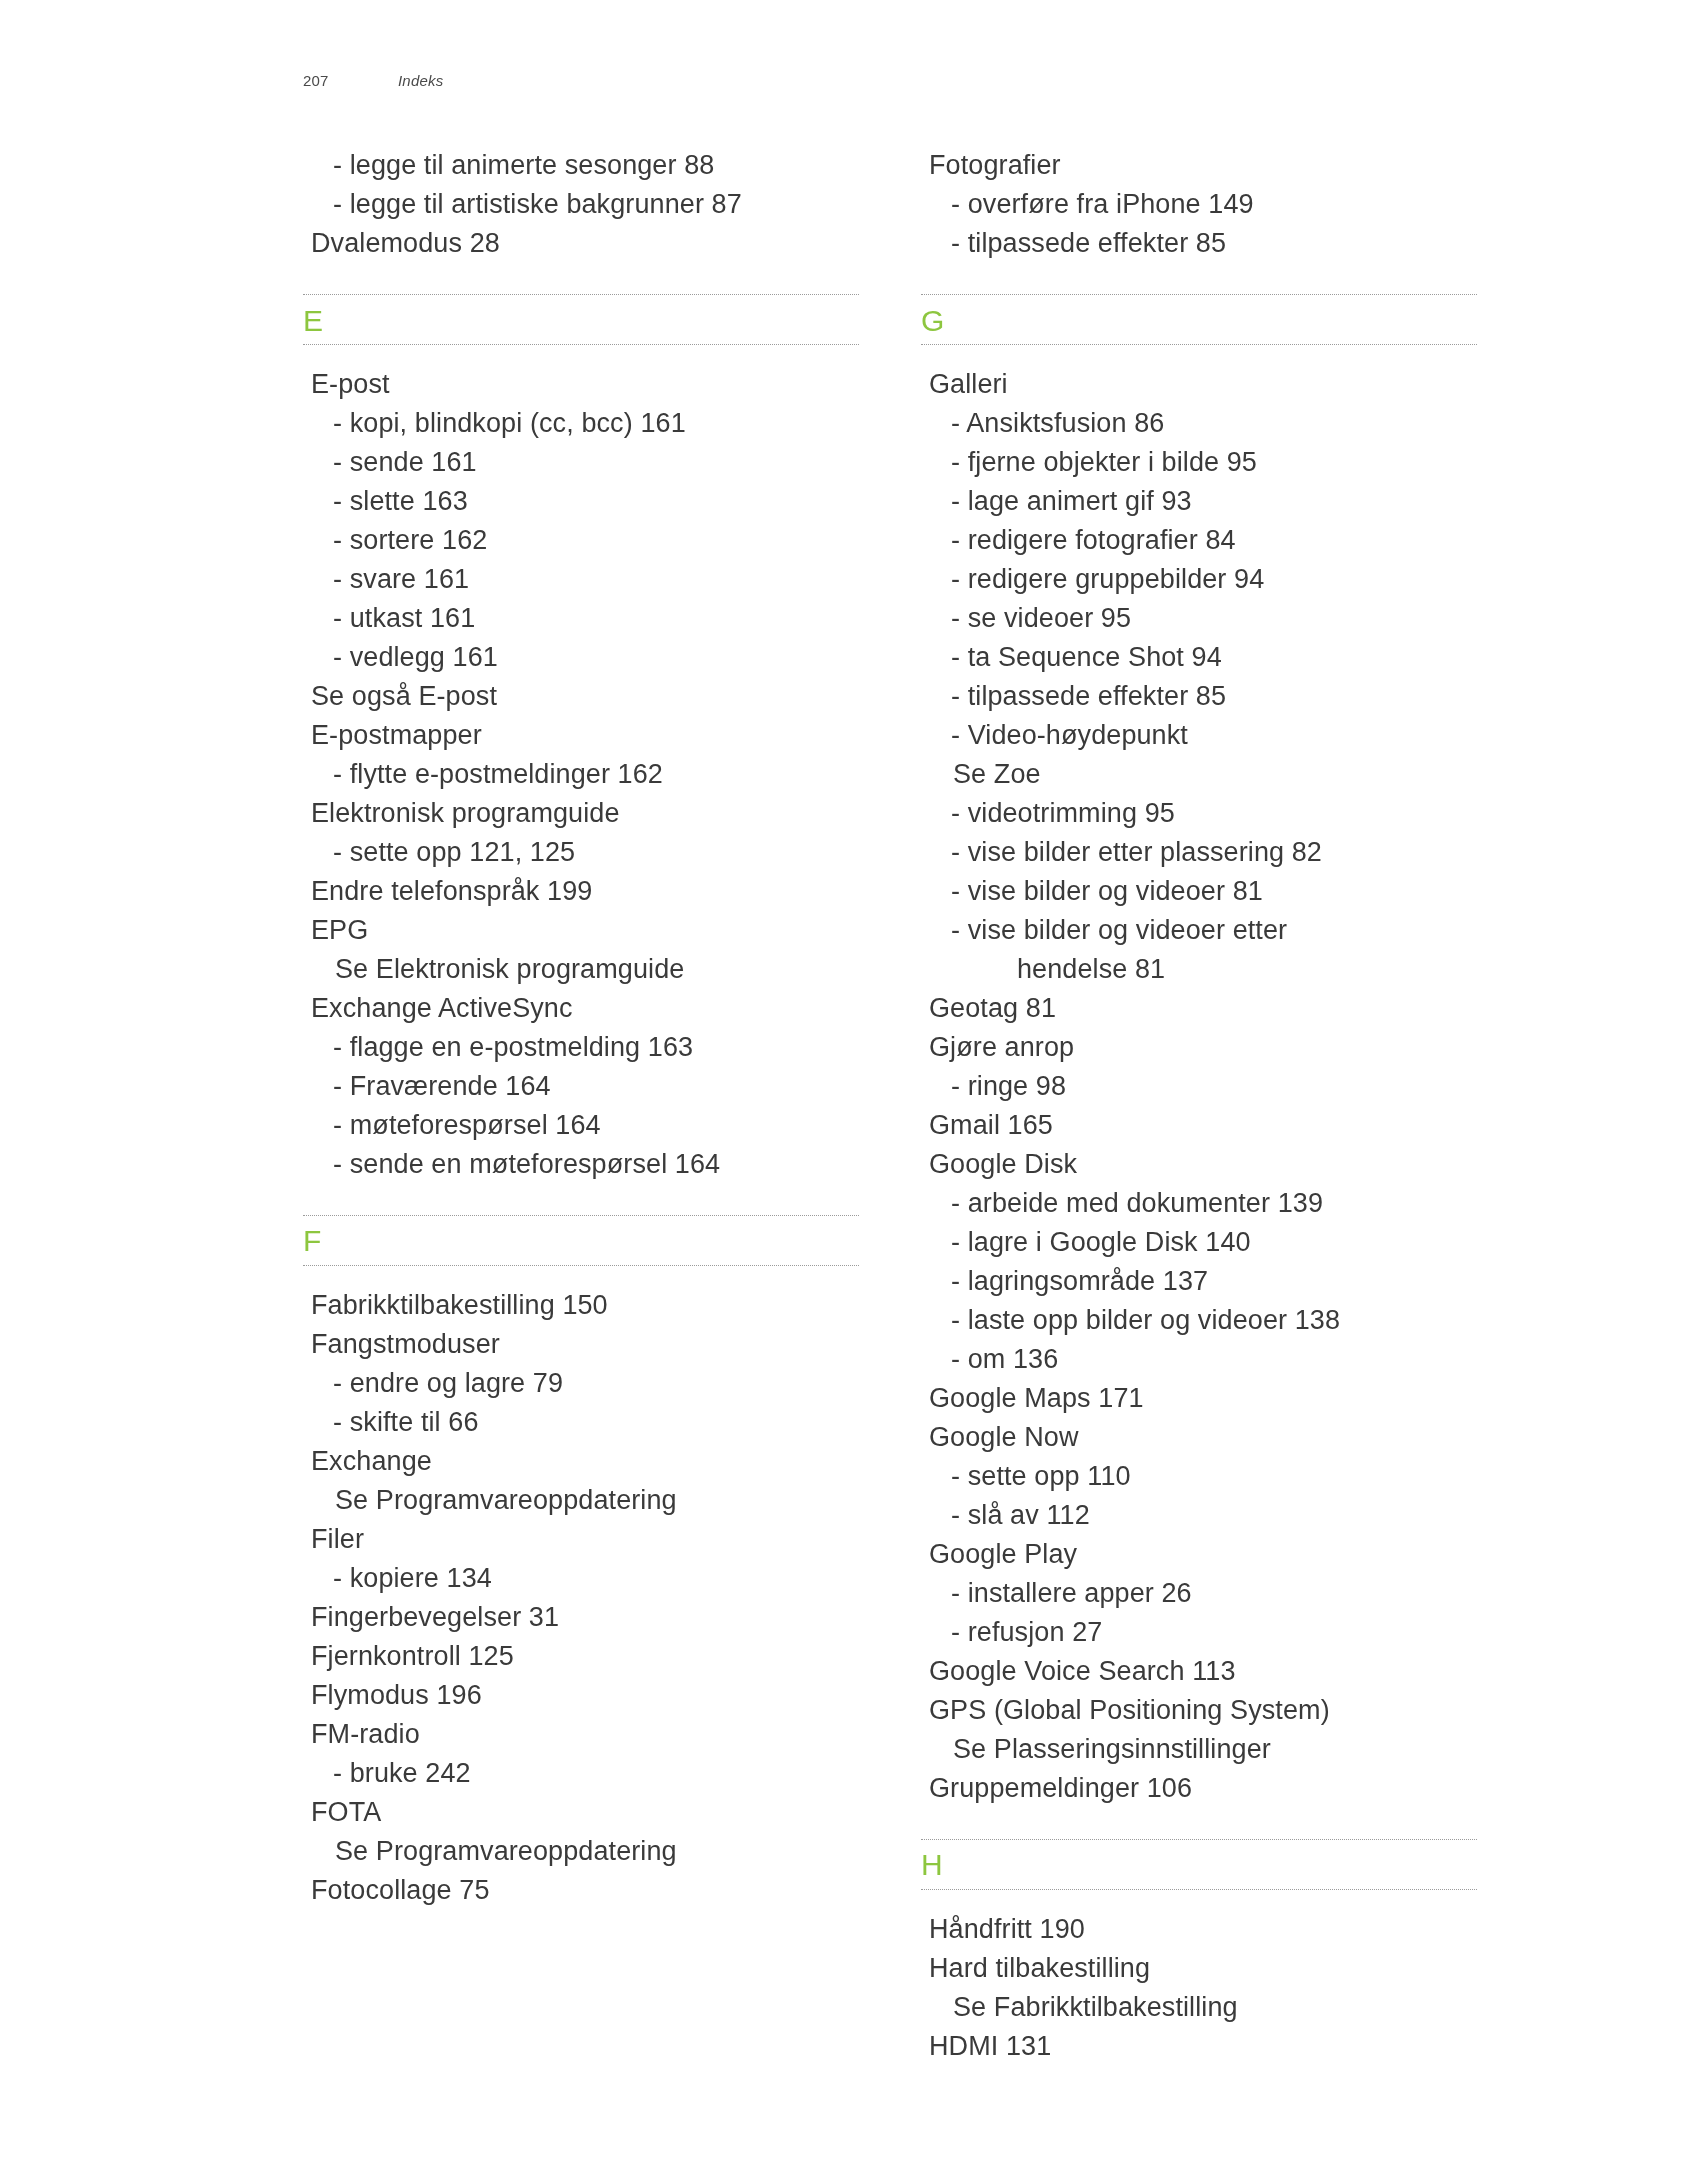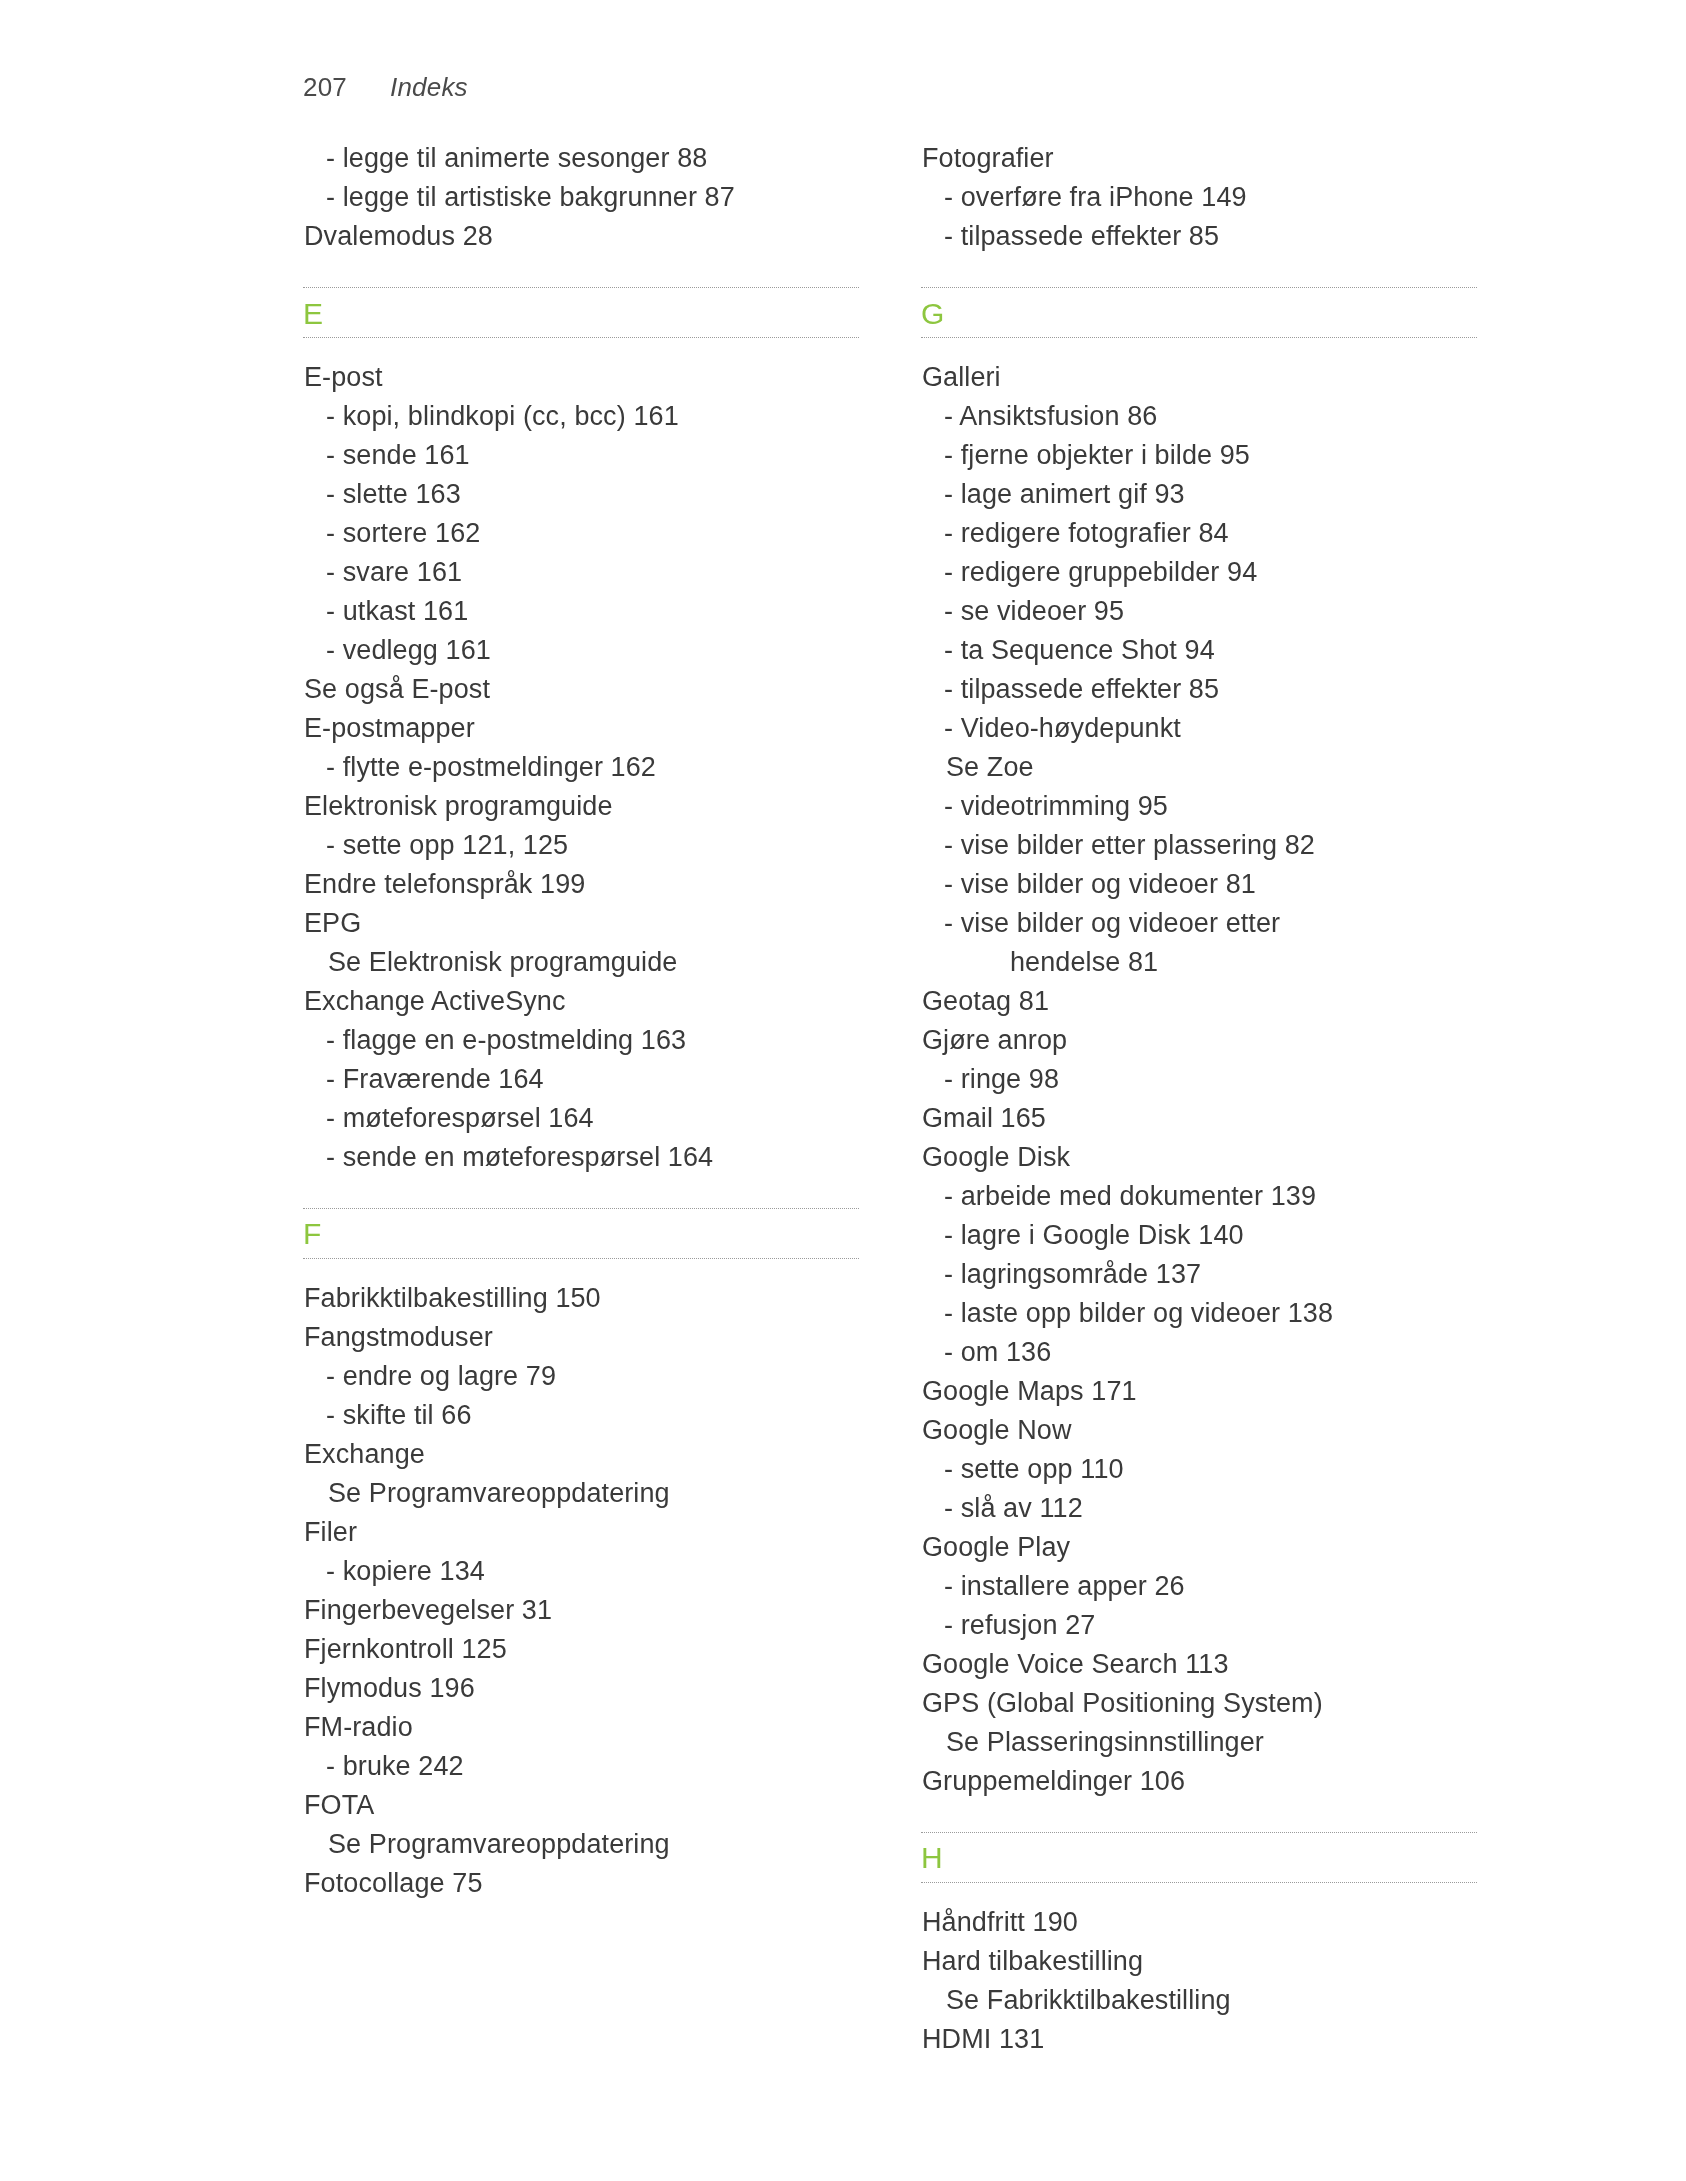--- a/index.html
+++ b/index.html
@@ -25,22 +25,22 @@
     overflow: hidden;
   }
 
   
   .page-header {
     position: absolute;
     top: 72px;
     left: 303px;
     display: flex;
     align-items: baseline;
-    gap: 8px;
-    font-size: 26px;
+    gap: 16px;
+    font-size: 15px;
     color: #4a4a4a;
     letter-spacing: 0.2px;
   }
   .page-header .folio {
     display: inline-block;
     width: 79px;
   }
   .page-header .section-name {
     display: inline-block;
     font-style: italic;
@@ -73,21 +73,21 @@
   .letter {
     font-size: 30px;
     line-height: 1.32;
     font-weight: 400;
     padding: 5.5px 0 3.7px 0;
     letter-spacing: 0.5px;
   }
 
   
   .entries {
-    margin: 1px;
+    margin: 8px;
     padding: 0;
     list-style: none;
   }
   .entry {
     font-size: 27px;
     line-height: 39px;
     white-space: nowrap;
     letter-spacing: 0.1px;
   }
   .entry.lvl-main    { padding-left: 0px; }

